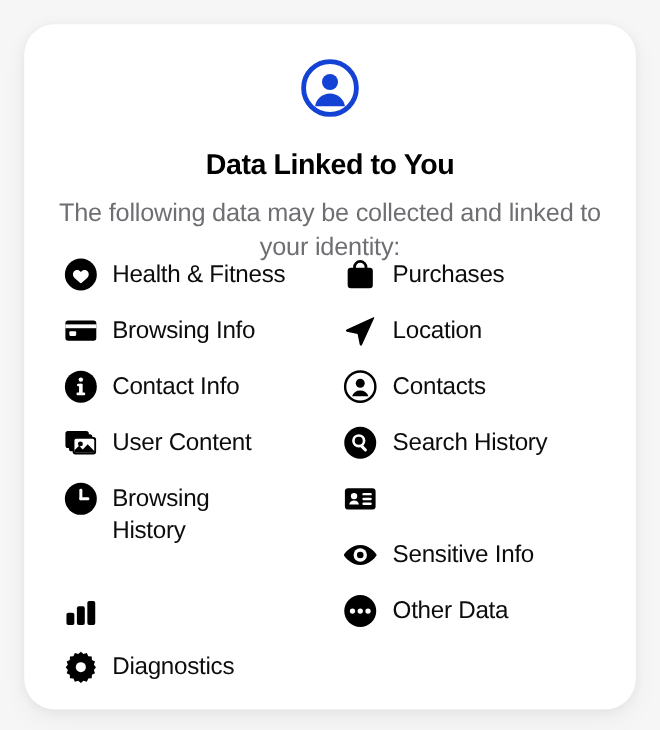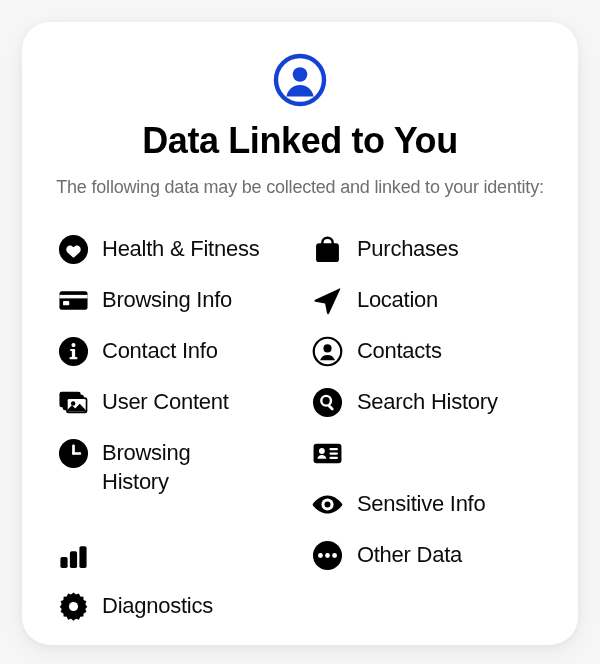--- a/index.html
+++ b/index.html
@@ -36,31 +36,31 @@
   }
 
   .header-icon {
     width: 56px;
     height: 56px;
     margin: 0 auto;
     display: block;
   }
 
   .title {
-    margin-top: 13px;
-    font-size: 36px;
+    margin-top: 27px;
+    font-size: 26px;
     font-weight: bold;
     color: #000000;
     letter-spacing: -0.4px;
     line-height: 1.1;
   }
 
   .subtitle {
     margin-top: 14px;
-    font-size: 18px;
+    font-size: 23px;
     font-weight: 400;
     color: #6f6f73;
     line-height: 1.38;
     letter-spacing: -0.2px;
     padding: 0 18px;
   }
 
   
   .columns {
     position: absolute;

